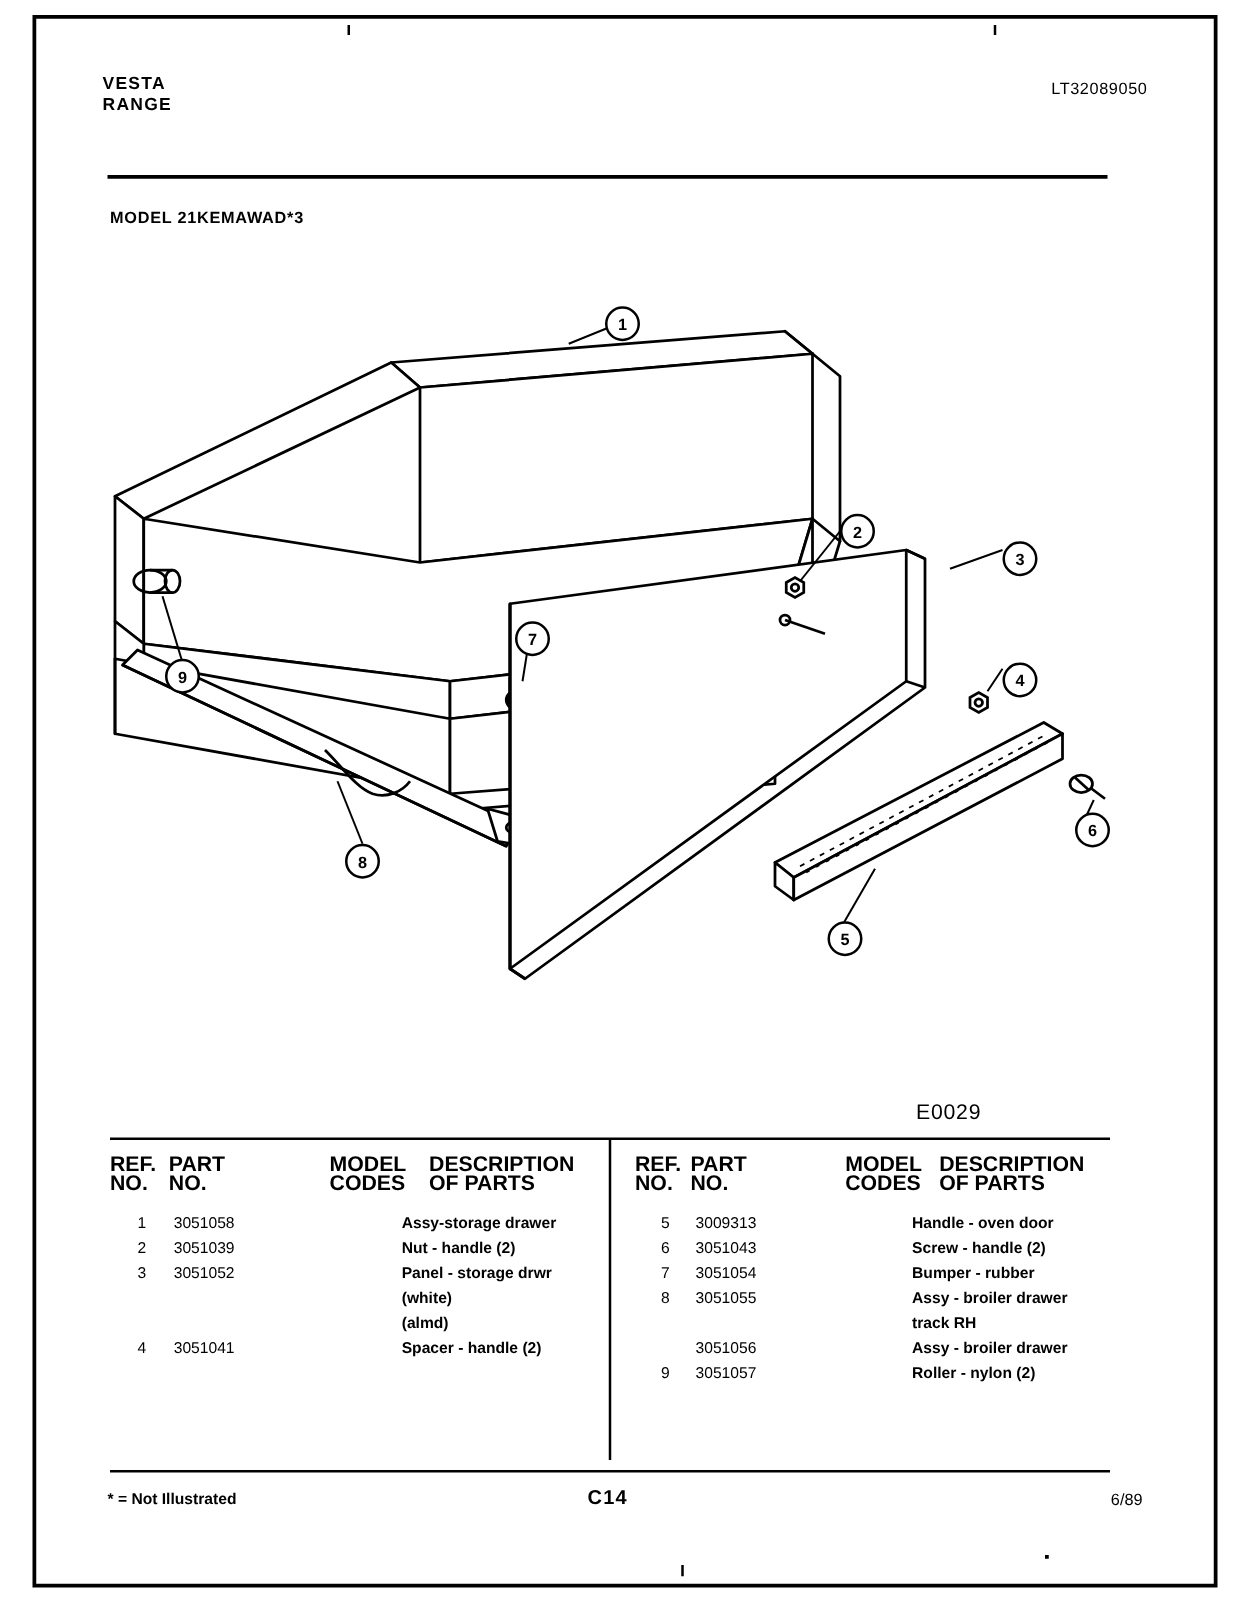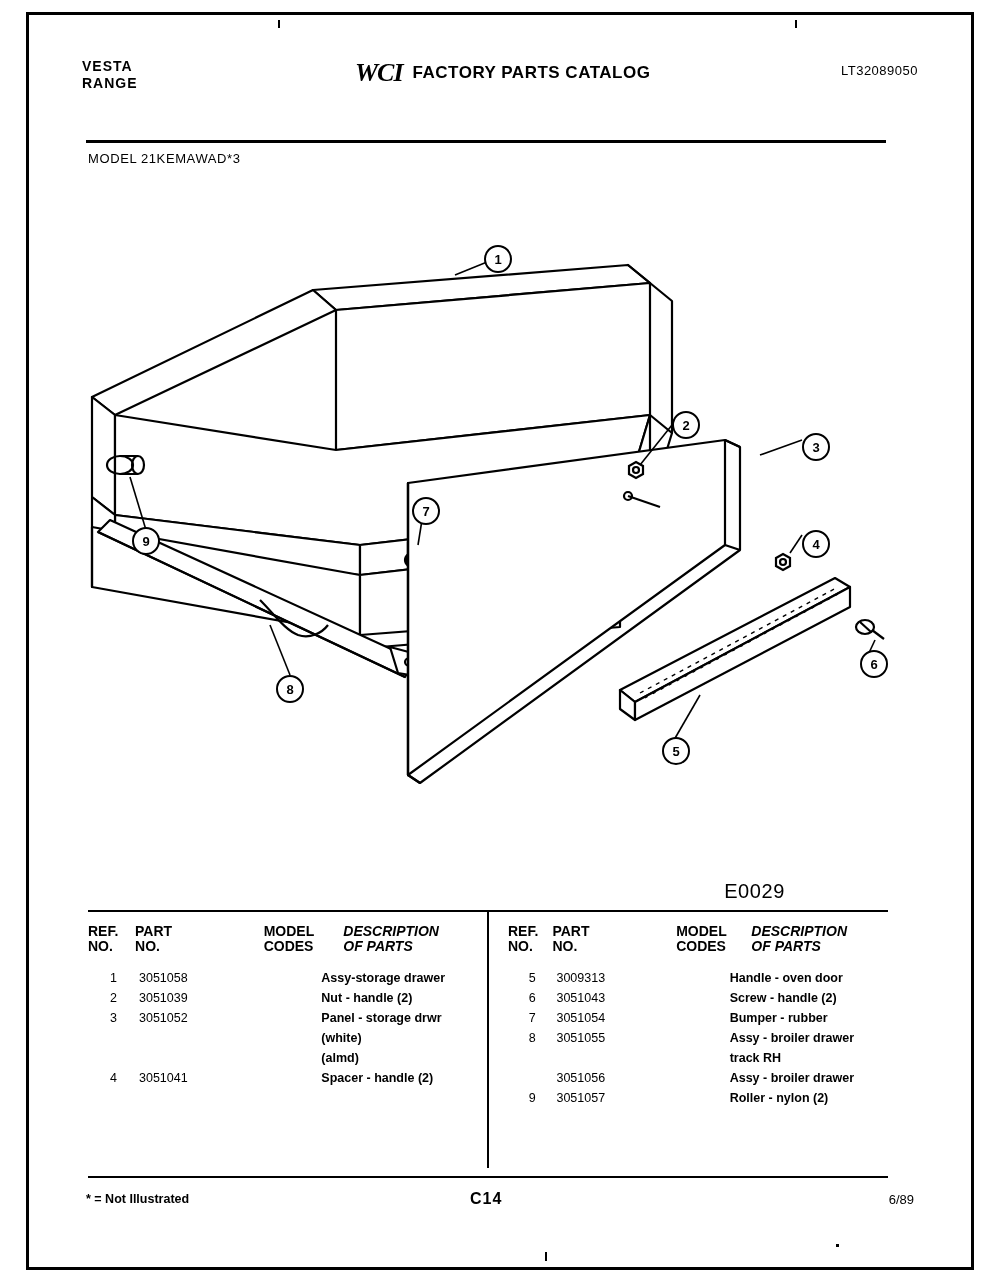--- a/index.html
+++ b/index.html
@@ -62,23 +62,23 @@
     letter-spacing: 0.5px;
   }
   .rule-top {
     position: absolute;
     left: 86px; top: 140px;
     width: 800px; height: 3px;
     background: #000;
   }
   .model-line {
     position: absolute;
-    left: 88px; top: 151px;
+    left: 88px; top: 166px;
     font-size: 13px;
-    font-weight: normal;
+    font-weight: bold;
     letter-spacing: 0.6px;
   }
   
   .illus {
     position: absolute;
     left: 60px; top: 215px;
     width: 880px; height: 640px;
   }
   .callout {
     position: absolute;
@@ -89,21 +89,21 @@
     font-weight: bold;
     display: flex;
     align-items: center;
     justify-content: center;
     background: #fff;
     box-sizing: border-box;
   }
   .fig-code {
     position: absolute;
     right: 215px; top: 880px;
-    font-size: 20px;
+    font-size: 17px;
     letter-spacing: 0.6px;
   }
   
   .table-wrap {
     position: absolute;
     left: 88px; top: 910px;
     width: 800px;
   }
   .tbl-rule {
     width: 800px;
@@ -122,32 +122,32 @@
   }
   .tbl-col.right { padding-left: 20px; }
   .divider {
     position: absolute;
     left: 399px; top: 0;
     width: 2px; height: 100%;
     background: #000;
   }
   .head-row {
     display: flex;
-    font-size: 14px;
+    font-size: 17px;
     font-weight: bold;
     line-height: 15px;
     padding-top: 12px;
     height: 46px;
     box-sizing: border-box;
     justify-content: center;
   }
   .h-ref { width: 52px; }
   .h-part { width: 98px; }
   .h-model { width: 88px; margin-left: 40px; }
-  .h-desc { width: 160px; font-style: italic; }
+  .h-desc { width: 160px; }
   .row {
     display: flex;
     font-size: 12.5px;
     line-height: 20px;
   }
   .c-ref { width: 52px; text-align: center; }
   .c-part { width: 98px; }
   .c-model { width: 88px; }
   .c-desc { width: 170px; font-weight: bold; }
   .rows { padding-top: 10px; min-height: 200px; }
@@ -189,24 +189,20 @@
   <div class="crop-mark" style="left:545px; top:1252px; width:2px; height:9px;"></div>
   <div class="crop-mark" style="left:836px; top:1244px; width:3px; height:3px;"></div>
 
   <div class="page-border"></div>
 
   <div class="brand">
     <div>VESTA</div>
     <div>RANGE</div>
   </div>
 
-  <div class="header-center">
-    <span class="wci-logo">WCI</span>
-    <span class="header-title">FACTORY PARTS CATALOG</span>
-  </div>
 
   <div class="doc-code">LT32089050</div>
 
   <div class="rule-top"></div>
   <div class="model-line">MODEL 21KEMAWAD*3</div>
 
   <div class="illus">
     <svg width="880" height="640" viewBox="0 0 880 640">
       <g fill="none" stroke="#000" stroke-width="2.2" stroke-linejoin="round" stroke-linecap="round">
 

